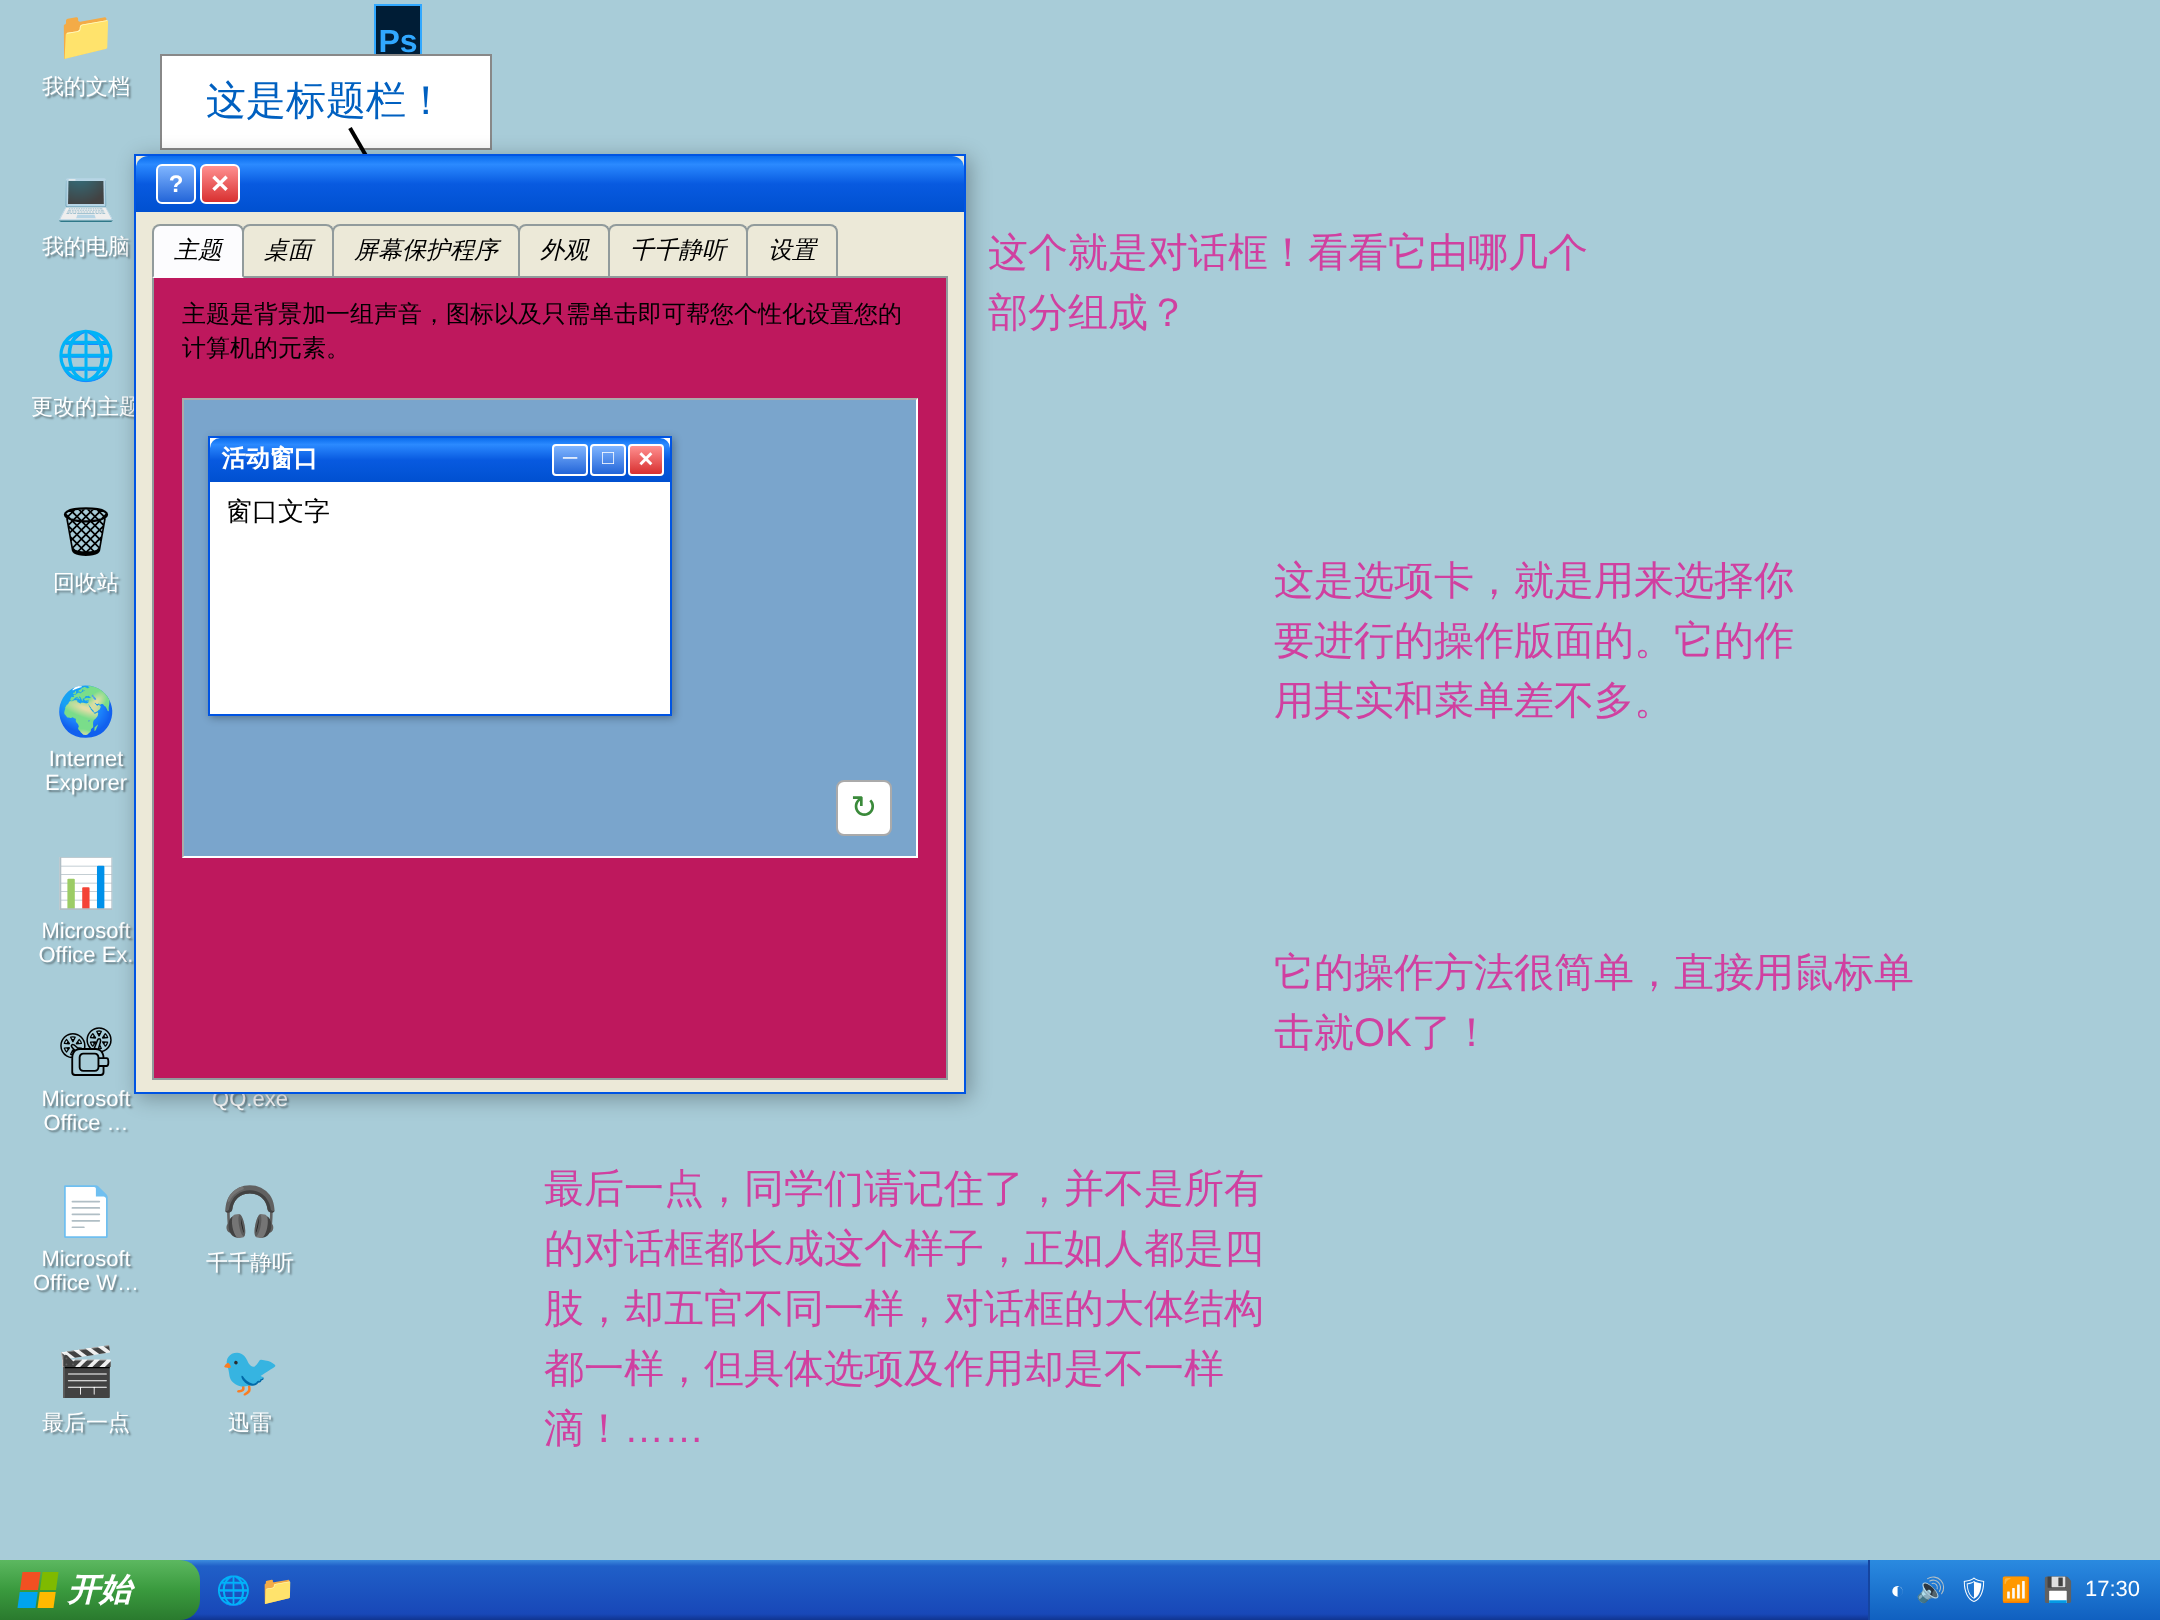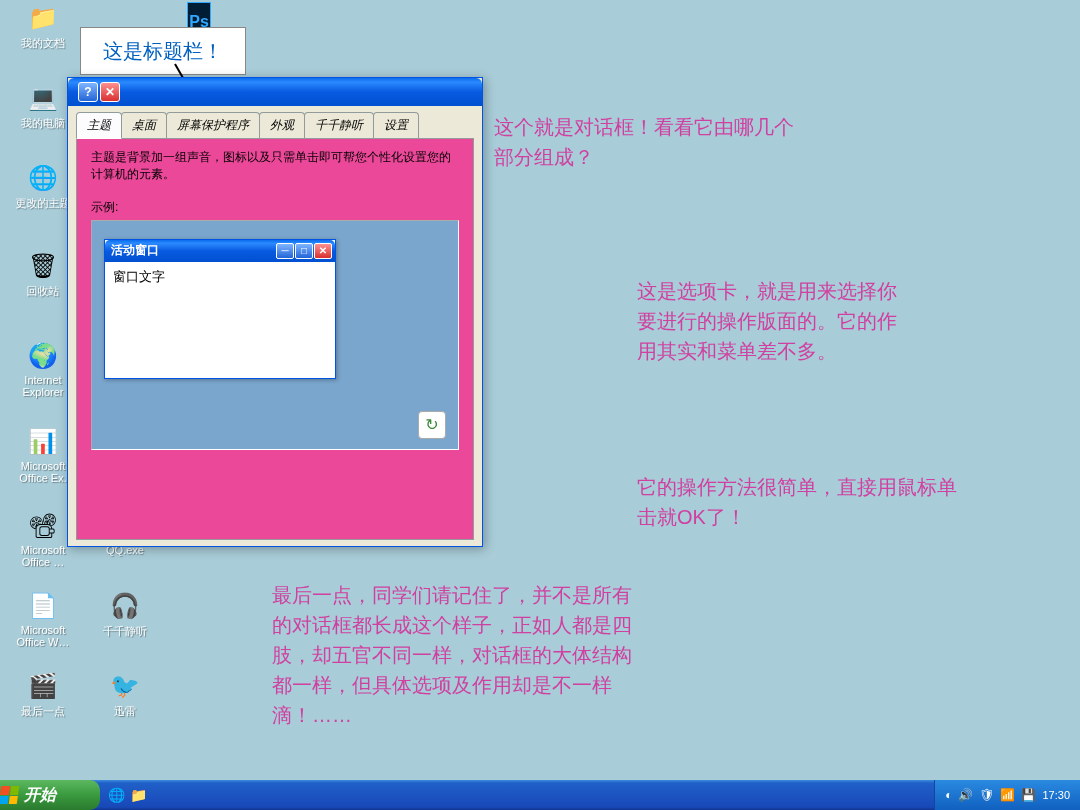--- a/index.html
+++ b/index.html
@@ -118,21 +118,21 @@
     }
     .tab.active {
       background: #fcfcfe;
       border-bottom: 1px solid #fcfcfe;
       margin-bottom: -1px;
       z-index: 3;
     }
     
     .tab-content {
       border: 1px solid #919b9c;
-      background: #ec4899;
+      background: #be185d;
       flex: 1;
       padding: 10px 14px;
       position: relative;
     }
     
     .desc-text { font-size: 12px; line-height: 1.4; margin-bottom: 16px; }
     
     .field-label { font-size: 12px; margin-bottom: 4px; }
     
     .field-row { display: flex; gap: 6px; margin-bottom: 12px; }
@@ -254,21 +254,21 @@
       background: linear-gradient(to bottom, #3c8cde 0%, #2060c8 10%, #1848b8 90%, #103490 100%);
       display: flex;
       align-items: stretch;
     }
     .start-btn {
       width: 100px;
       background: linear-gradient(to bottom, #5cb860 0%, #3a9a3e 50%, #2a7a2e 100%);
       border-radius: 0 10px 10px 0;
       display: flex;
       align-items: center;
-      padding: 0 0;
+      padding: 0 10px;
       color: #fff;
       font-weight: bold;
       font-style: italic;
       font-size: 16px;
       cursor: pointer;
     }
     .start-btn .flag {
       width: 18px;
       height: 18px;
       margin-right: 6px;
@@ -433,21 +433,20 @@
     <div class="tabs">
       <div class="tab active">主题</div>
       <div class="tab">桌面</div>
       <div class="tab">屏幕保护程序</div>
       <div class="tab">外观</div>
       <div class="tab">千千静听</div>
       <div class="tab">设置</div>
     </div>
     <div class="tab-content">
       <div class="desc-text">主题是背景加一组声音，图标以及只需单击即可帮您个性化设置您的计算机的元素。</div>
-      <div class="field-label">示例:</div>
       <div class="preview-area">
         <div class="mini-window">
           <div class="mini-titlebar">
             <span style="flex:1">活动窗口</span>
             <div class="mini-btn mini-min">─</div>
             <div class="mini-btn mini-max">□</div>
             <div class="mini-btn mini-close">✕</div>
           </div>
           <div class="mini-body">窗口文字</div>
         </div>

